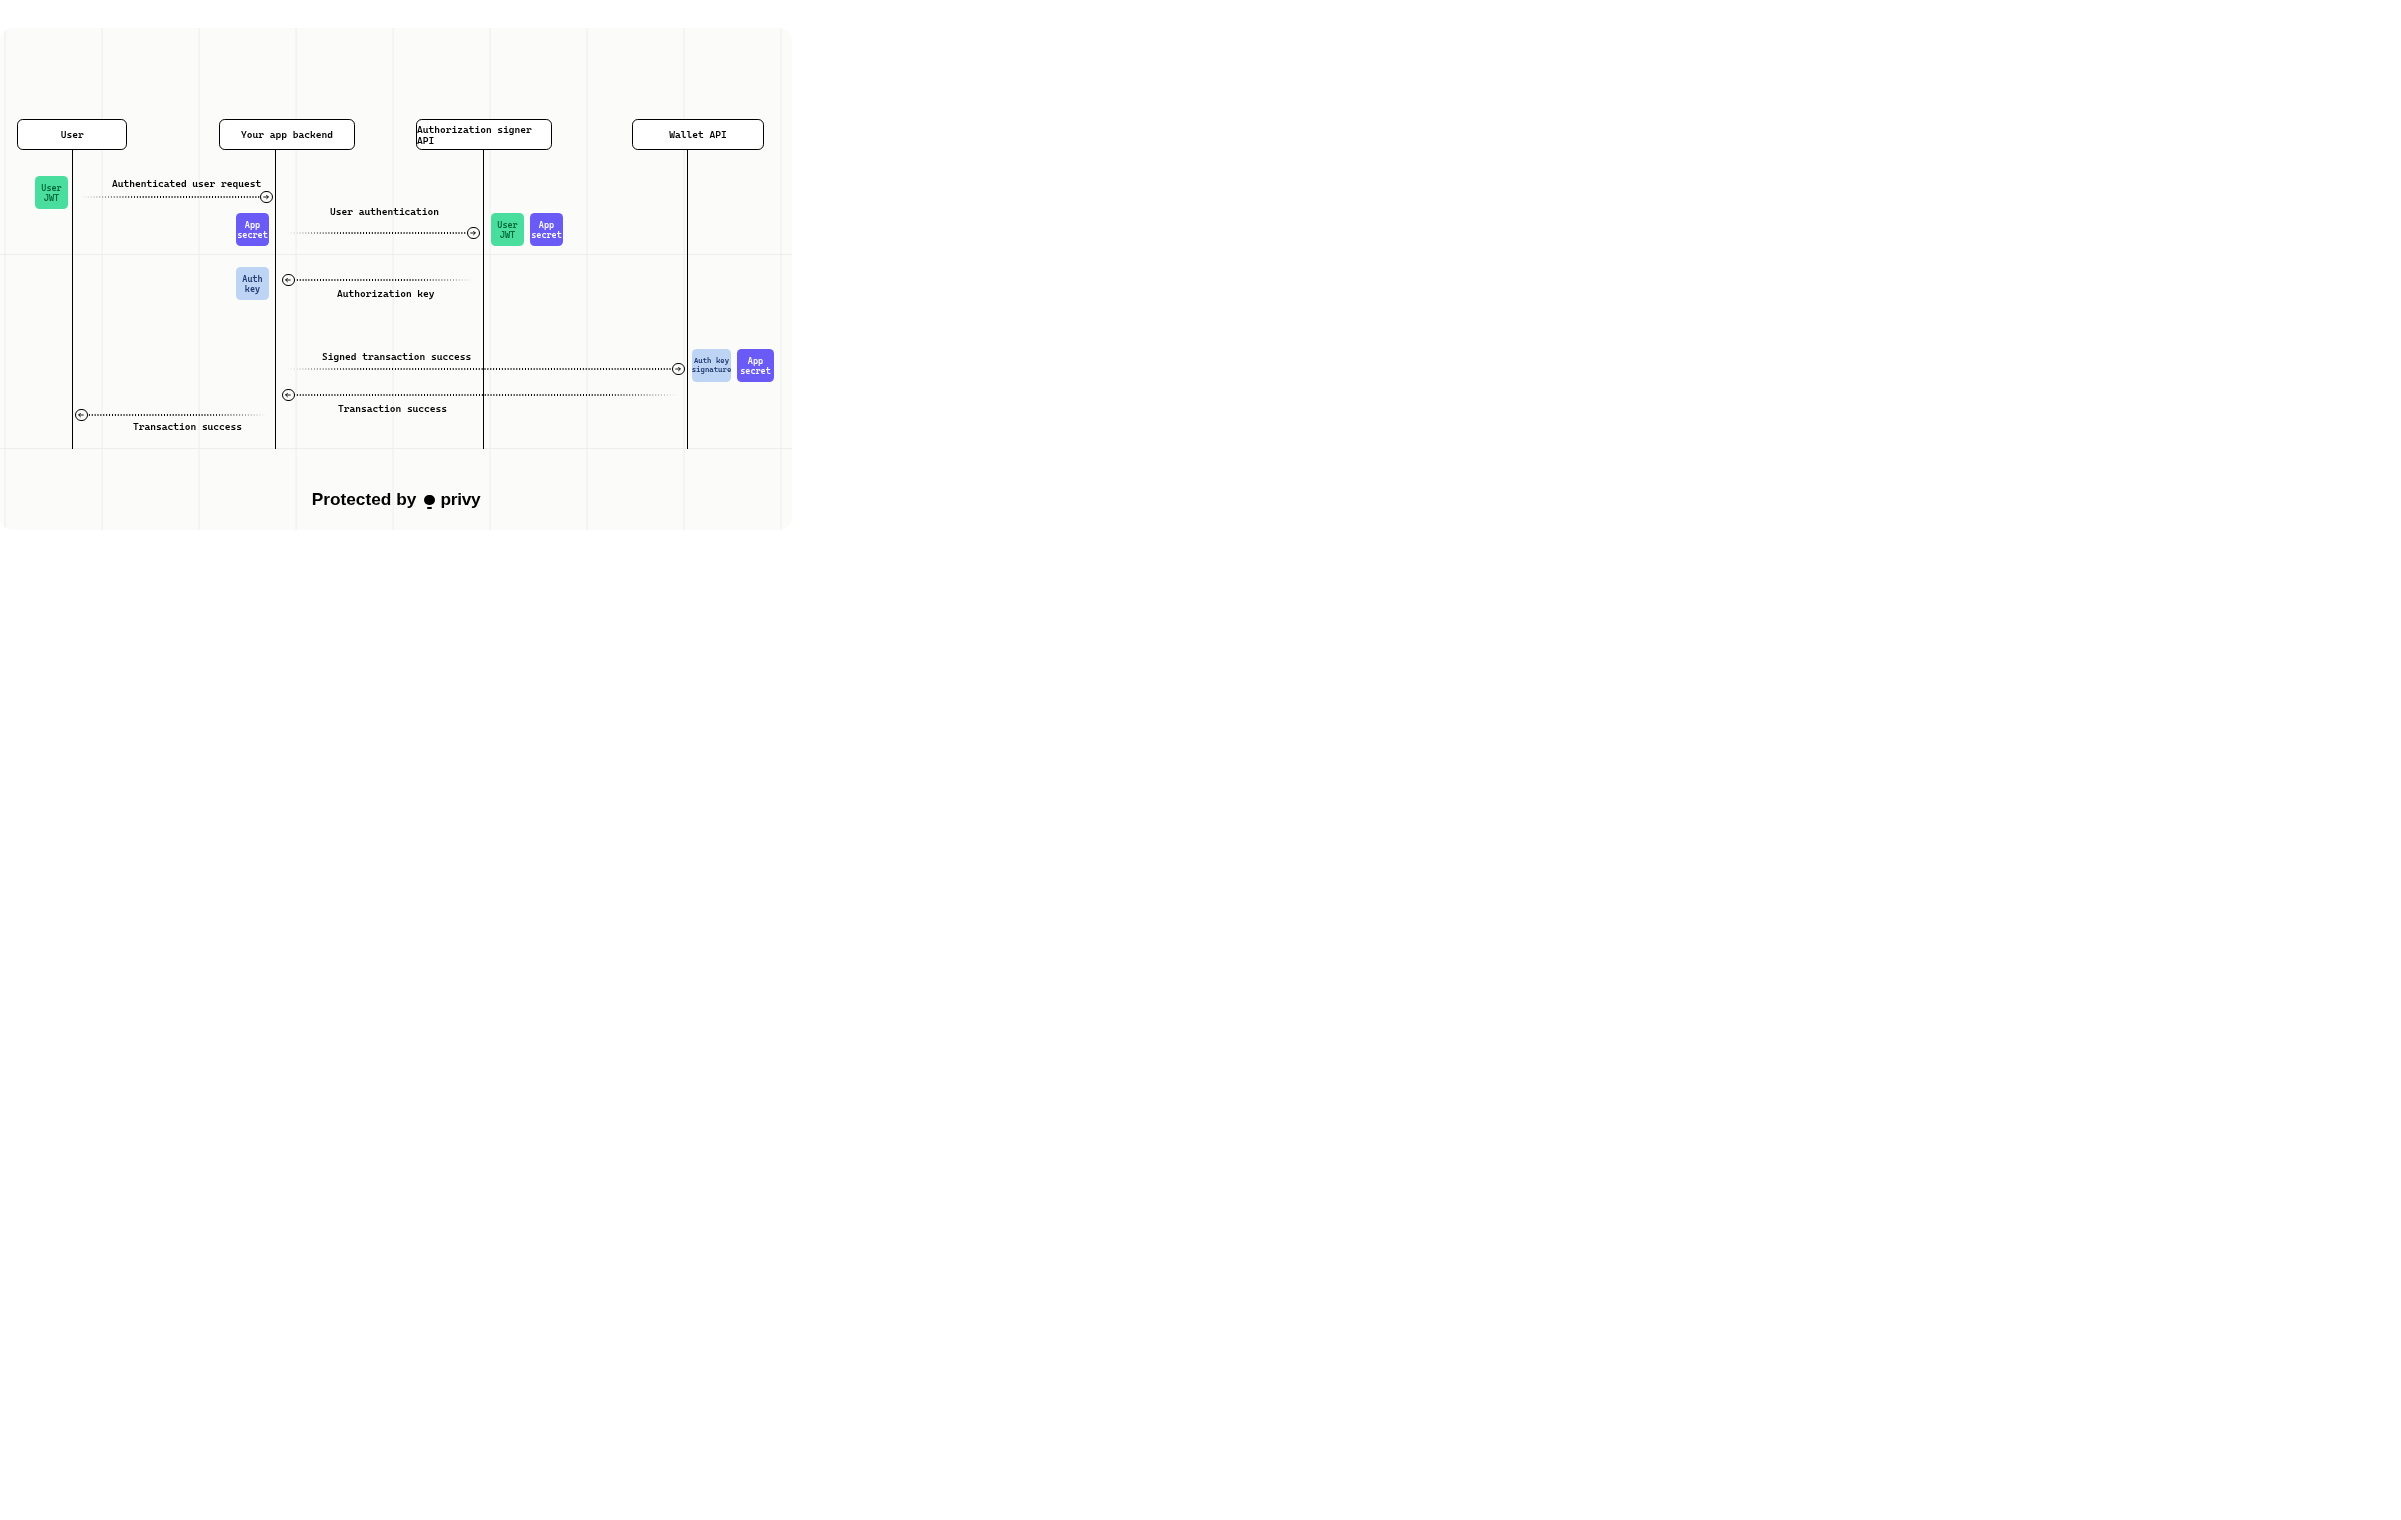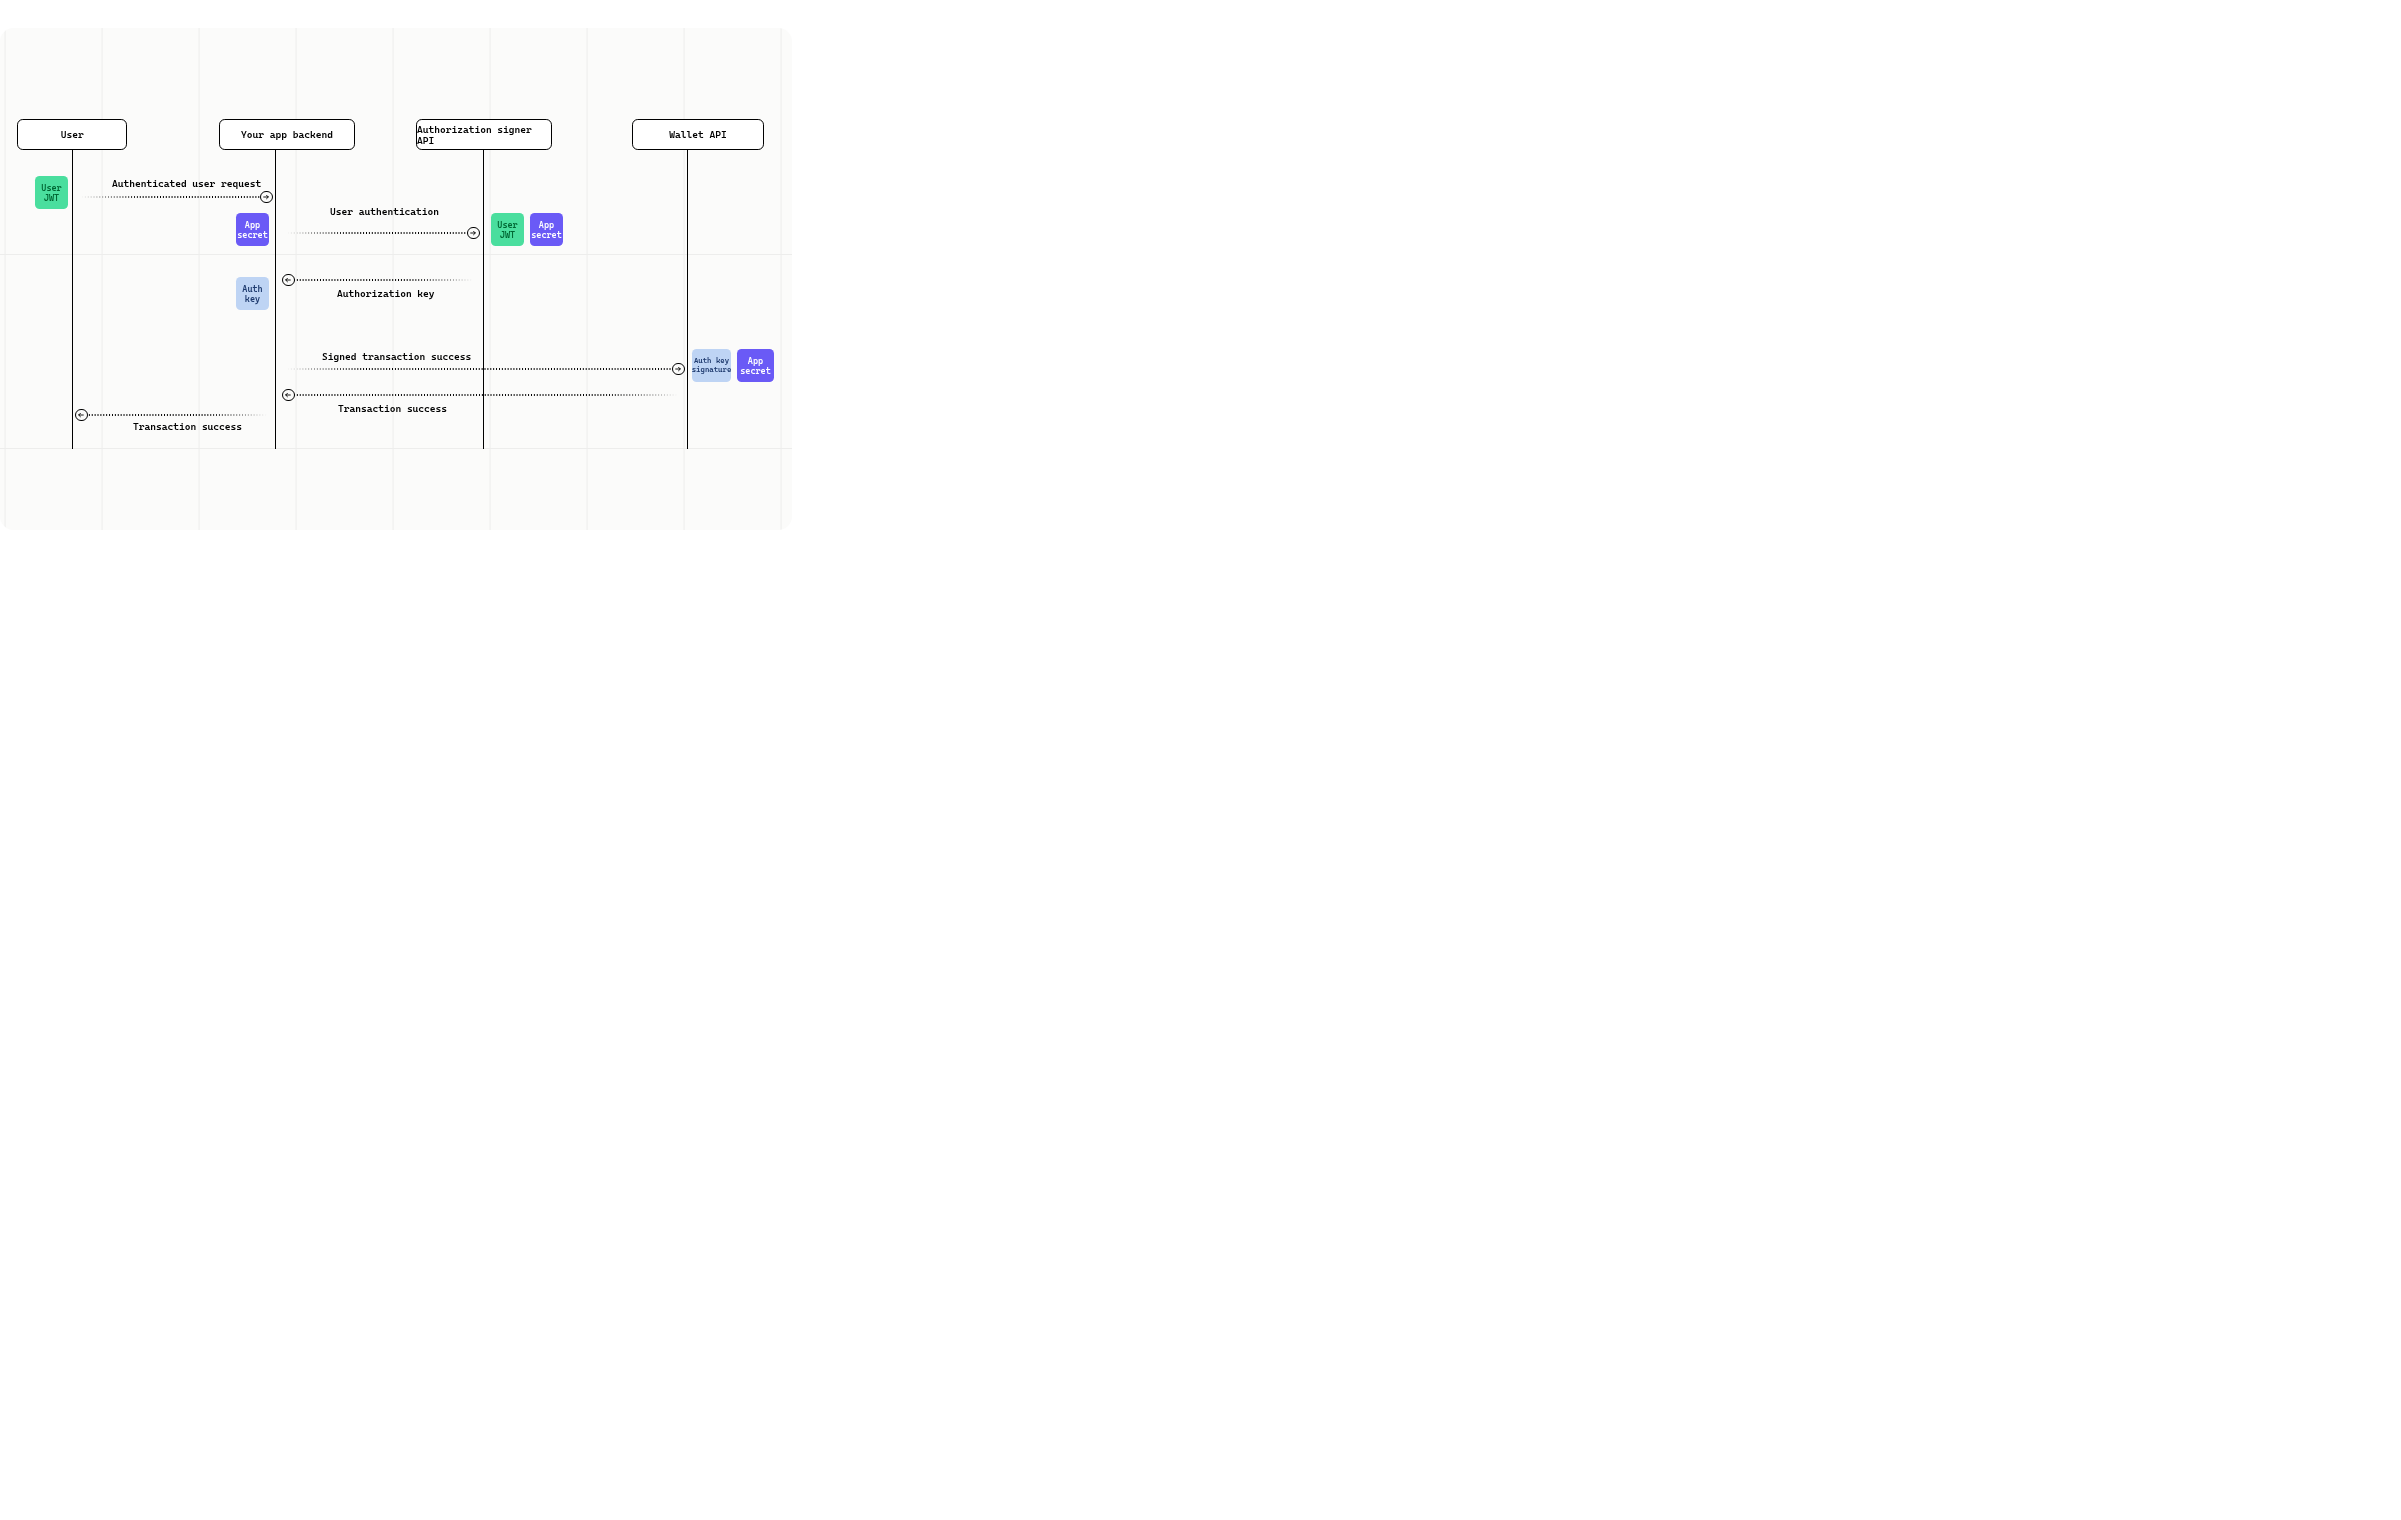--- a/index.html
+++ b/index.html
@@ -161,21 +161,21 @@
   <div class="arrow" style="top:252px">
     <div class="arrow-dots" style="left:293px;width:180px"></div>
     <div class="arrow-fade fade-l" style="left:410px;width:63px"></div>
     <div class="arrow-head" style="left:282px">
       <svg width="8" height="8" viewBox="0 0 14 14">
           <path d="M11 7H3M6 4L3 7l3 3" stroke="#000" stroke-width="1.6" fill="none" stroke-linecap="round" stroke-linejoin="round"></path>
         </svg>
     </div>
   </div>
   <div class="msg-label" style="left:337px;top:260px">Authorization key</div>
-  <div class="token tok-blue" style="left:236px;top:249px;width:33px;height:33px">Auth<br>key</div>
+  <div class="token tok-blue" style="left:236px;top:239px;width:33px;height:33px">Auth<br>key</div>
 
   <div class="msg-label" style="left:322px;top:323px">Signed transaction success</div>
   <div class="arrow" style="top:341px">
     <div class="arrow-dots" style="left:287px;width:388px"></div>
     <div class="arrow-fade fade-r" style="left:287px;width:75px"></div>
     <div class="arrow-head" style="left:672px">
       <svg width="8" height="8" viewBox="0 0 14 14">
           <path d="M3 7h8M8 4l3 3-3 3" stroke="#000" stroke-width="1.6" fill="none" stroke-linecap="round" stroke-linejoin="round"></path>
         </svg>
     </div>
@@ -198,15 +198,22 @@
     <div class="arrow-dots" style="left:85px;width:182px"></div>
     <div class="arrow-fade fade-l" style="left:204px;width:63px"></div>
     <div class="arrow-head" style="left:75px">
       <svg width="8" height="8" viewBox="0 0 14 14">
           <path d="M11 7H3M6 4L3 7l3 3" stroke="#000" stroke-width="1.6" fill="none" stroke-linecap="round" stroke-linejoin="round"></path>
         </svg>
     </div>
   </div>
   <div class="msg-label" style="left:133px;top:393px">Transaction success</div>
 
+  <div class="footer">
+    <span class="footer-text">Protected by</span>
+    <span class="privy-logo">
+      <span class="privy-dot"></span>
+      <span class="privy-word">privy</span>
+    </span>
+  </div>
 
 </div>
 
 
 </body></html>

